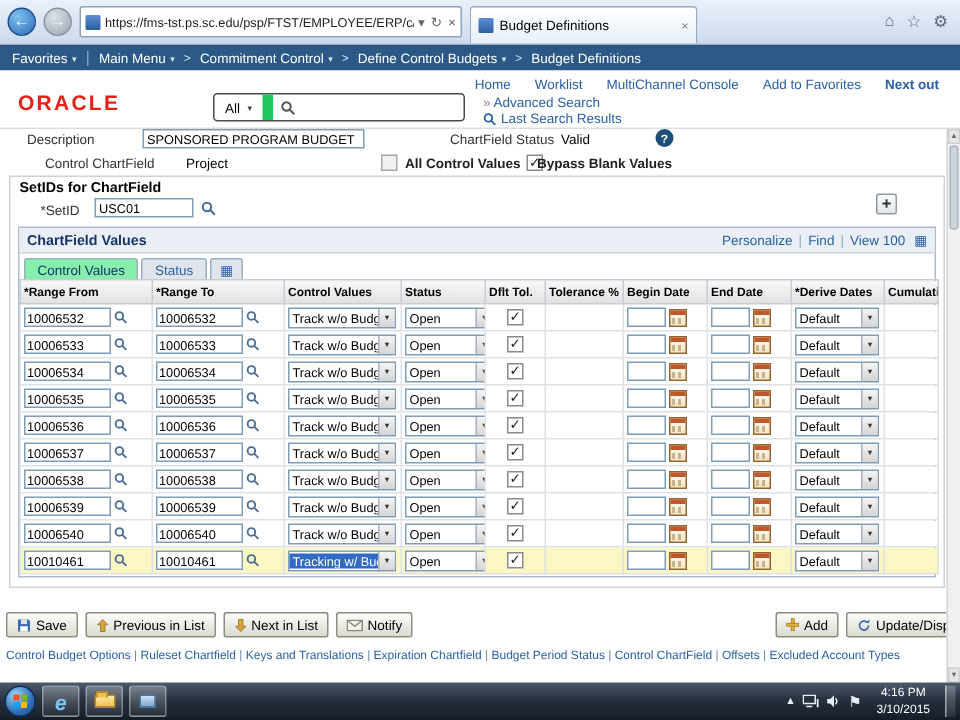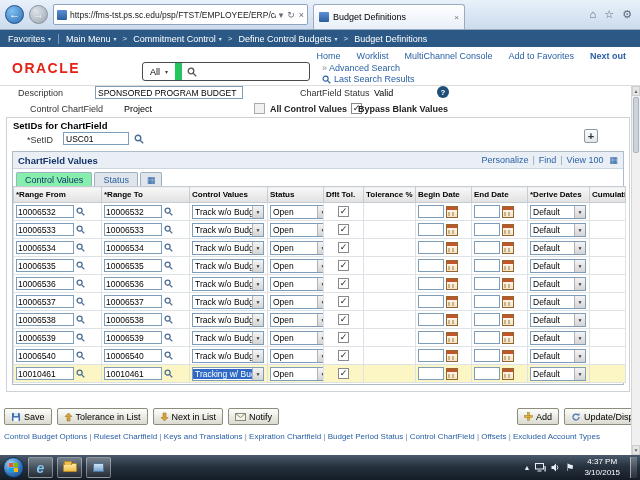--- a/index.html
+++ b/index.html
@@ -735,21 +735,21 @@
             <path d="M1 1h7l1 1v7H1z" fill="#3f6fb5"></path>
             <rect x="3" y="1" width="4" height="3" fill="#d8e6f4"></rect>
             <rect x="2.5" y="5.5" width="5" height="3.5" fill="#fff"></rect>
           </svg>
         <span>Save</span>
       </button>
       <button class="btn">
         <svg width="9" height="10" viewBox="0 0 9 10">
             <path d="M4.5 1L8 4.5H6V9H3V4.5H1z" fill="#d9a33a" stroke="#8c6a1e" stroke-width="0.5"></path>
           </svg>
-        <span>Tolerance in List</span>
+        <span>Previous in List</span>
       </button>
       <button class="btn">
         <svg width="9" height="10" viewBox="0 0 9 10">
             <path d="M4.5 9L1 5.5H3V1H6v4.5h2z" fill="#d9a33a" stroke="#8c6a1e" stroke-width="0.5"></path>
           </svg>
         <span>Next in List</span>
       </button>
       <button class="btn">
         <svg width="11" height="8" viewBox="0 0 11 8">
             <rect x="0.5" y="0.5" width="10" height="7" fill="#f5f2e8" stroke="#8a8a7a"></rect>
@@ -812,20 +812,20 @@
           </svg>
         </span>
       <span>
           <svg width="9" height="9" viewBox="0 0 9 9">
             <path d="M0.5 3h2L5 0.5v8L2.5 6h-2z" fill="#e8eef5"></path>
             <path d="M6 2.5a3 3 0 0 1 0 4" fill="none" stroke="#e8eef5"></path>
           </svg>
         </span>
       <span class="trayglyph" style="font-size:10px">⚑</span>
       <div class="clock">
-        <span>4:37 PM</span>
+        <span>4:16 PM</span>
         <span>3/10/2015</span>
       </div>
       <div class="showdesktop"></div>
     </div>
   </div>
 
 </div>
 
 </body></html>

